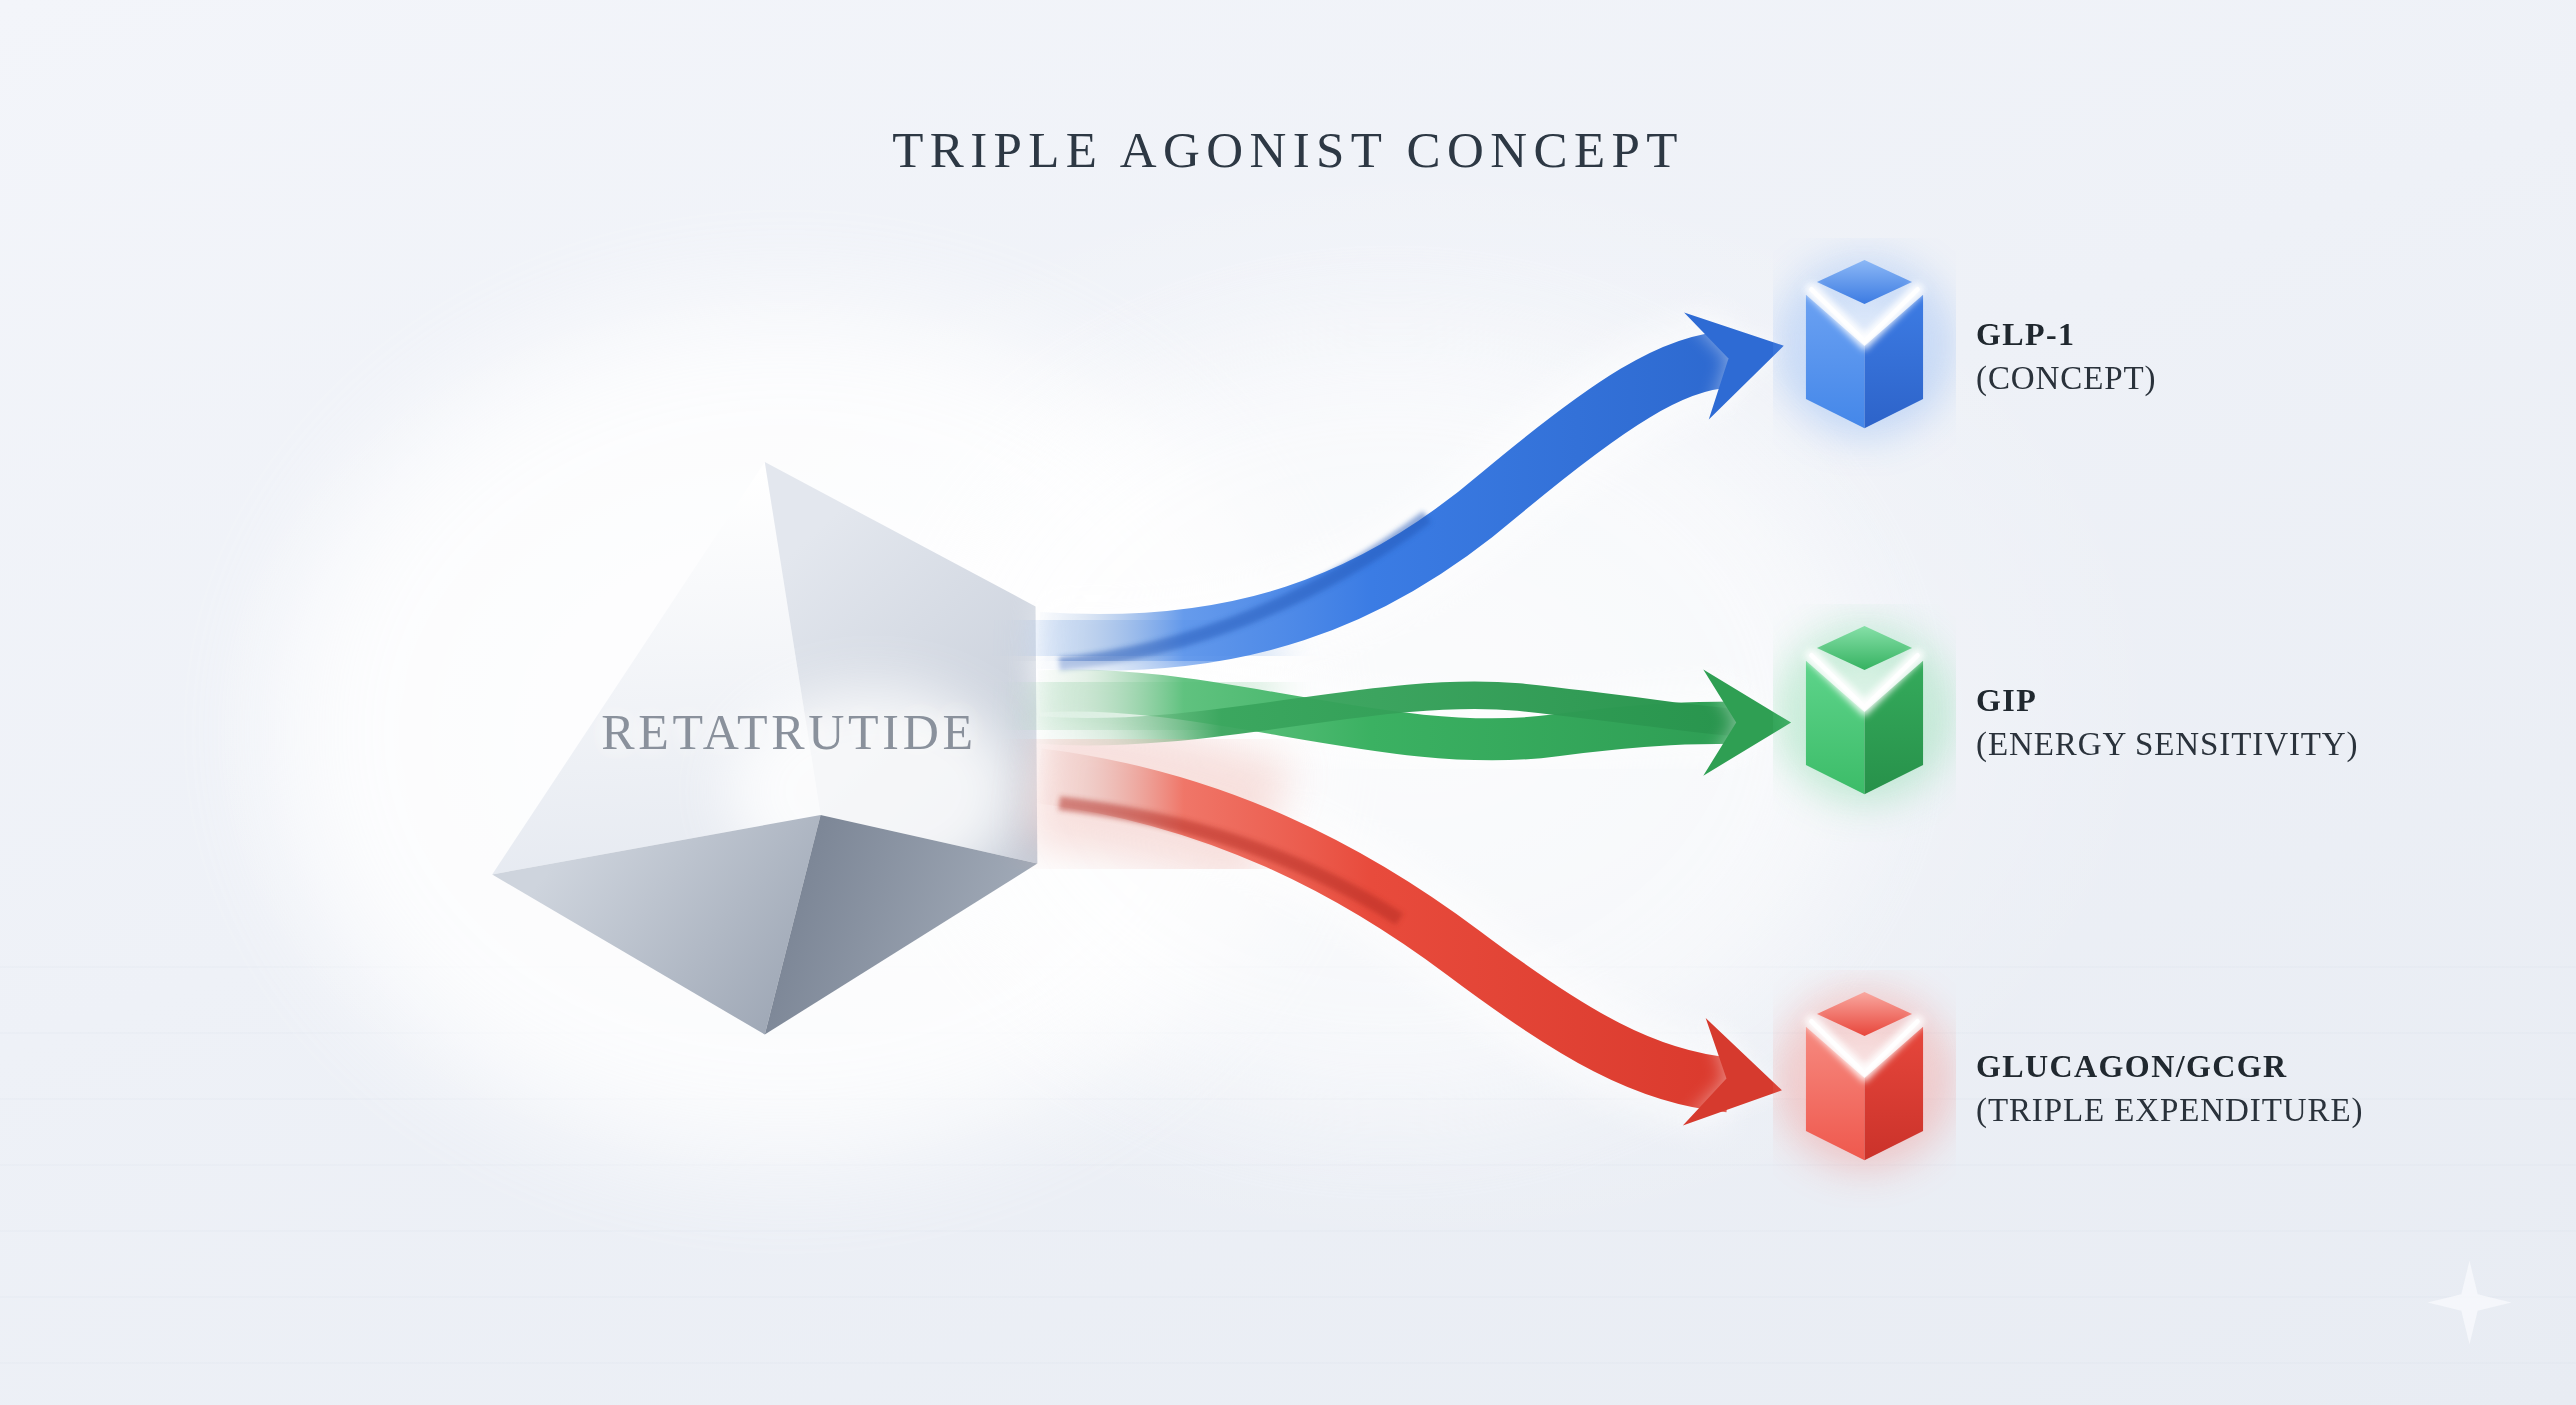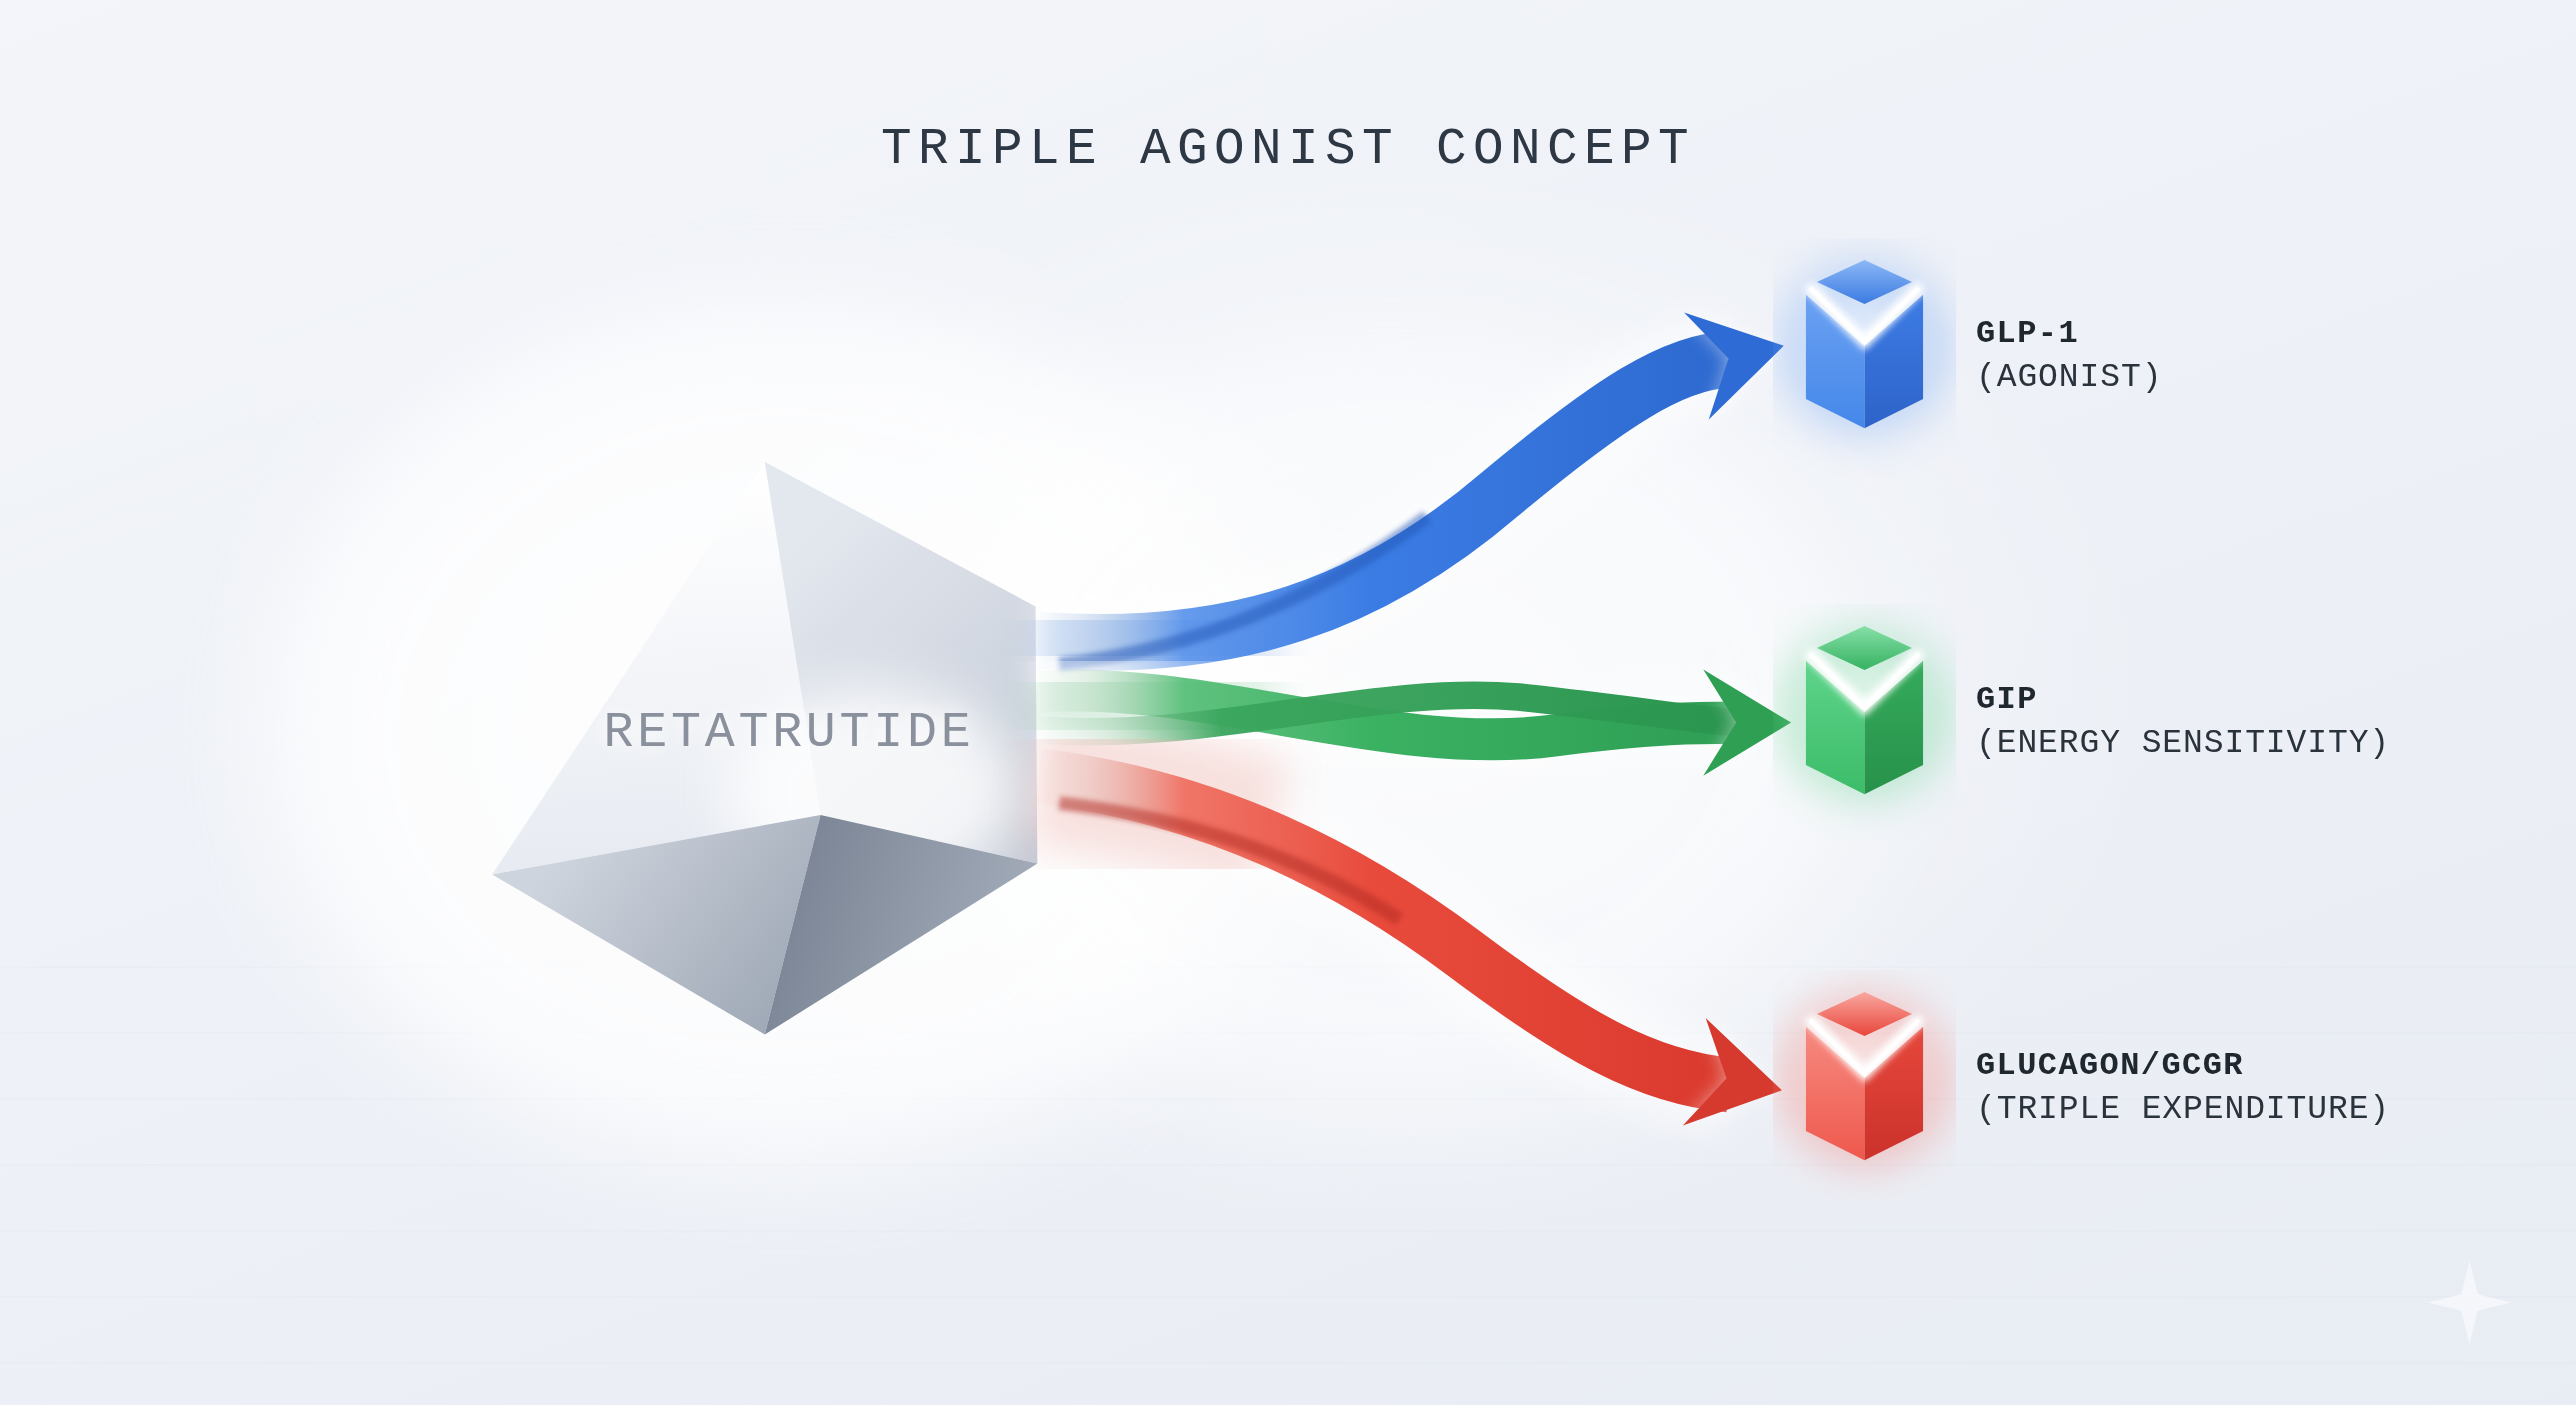--- a/index.html
+++ b/index.html
@@ -4,21 +4,21 @@
 <style>
   html,body{margin:0;padding:0;}
   .stage{
     position:relative;
     width:2576px;height:1405px;
     overflow:hidden;
     background:
       radial-gradient(823px 640px at 30% 52%, rgba(255,255,255,.85), rgba(255,255,255,0) 70%),
       radial-gradient(1006px 732px at 55% 50%, rgba(255,255,255,.6), rgba(255,255,255,0) 75%),
       linear-gradient(160deg,#f3f5fa 0%,#eef1f7 45%,#e8ecf3 100%);
-    font-family:Liberation Mono, monospace;
+    font-family:Liberation Serif, serif;
   }
   .bands{
     position:absolute;left:0;right:0;bottom:0;height:439px;
     background:repeating-linear-gradient(180deg, rgba(175,188,206,.10) 0 1.8px, rgba(175,188,206,0) 1.8px 66px);
     opacity:.55;pointer-events:none;
   }
   .title{
     position:absolute;top:121px;left:0;width:100%;
     text-align:center;
     font-size:51px;font-weight:400;letter-spacing:6.4px;
@@ -198,21 +198,21 @@
       <circle cx="100" cy="120" r="92" fill="#5a96f0" opacity="0.38" filter="url(#ib25)"></circle>
       <circle cx="100" cy="112" r="60" fill="#ffffff" opacity="0.55" filter="url(#ib25)"></circle>
       <polygon points="100,24 152,48 100,72 48,48" fill="url(#bLid)"></polygon>
       <polygon points="36,62 100,118 100,208 36,176" fill="url(#bLeft)"></polygon>
       <polygon points="100,118 164,62 164,176 100,208" fill="url(#bRight)"></polygon>
       <path d="M42 56 L100 113 L158 56" fill="none" stroke="#ffffff" stroke-width="14" stroke-linecap="round" opacity="0.95" filter="url(#ib4)"></path>
       <path d="M42 56 L100 113 L158 56" fill="none" stroke="#ffffff" stroke-width="5" stroke-linecap="round" opacity="0.9"></path>
     </svg>
     <div class="receptor-text">
       <div class="receptor-name">GLP-1</div>
-      <div class="receptor-function">(AGONIST)</div>
+      <div class="receptor-function">(CONCEPT)</div>
     </div>
   </div>
 
   <div class="receptor-row r1">
     <svg class="receptor-icon" width="183" height="238" viewBox="0 0 200 260">
       <defs>
         <linearGradient id="gLeft" x1="0" y1="0" x2="0" y2="1">
             <stop offset="0" stop-color="#5ed48b"></stop>
             <stop offset="1" stop-color="#3cbc68"></stop>
           </linearGradient>

